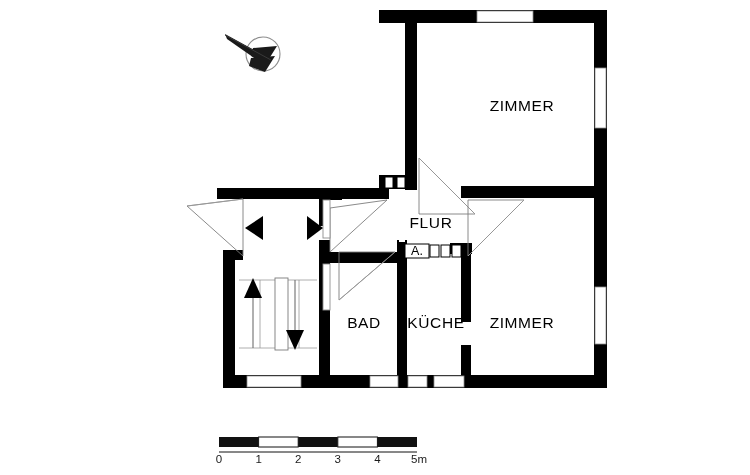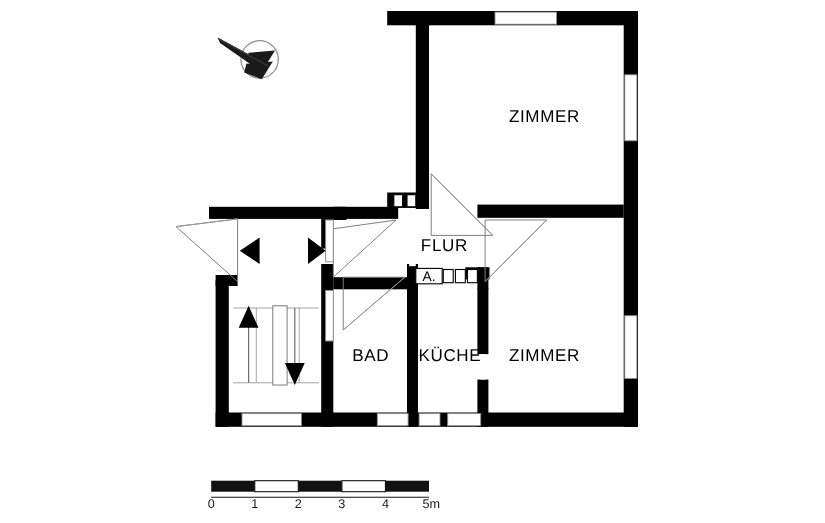--- a/index.html
+++ b/index.html
@@ -11,20 +11,21 @@
     width: 750px;
     height: 475px;
     font-family: "Liberation Sans", sans-serif;
     overflow: hidden;
   }
   #plan-root {
     position: relative;
     width: 600px;
     height: 475px;
     background: #ffffff;
+    margin-left: 27px;
   }
   svg#floorplan {
     position: absolute;
     left: 0;
     top: 0;
     width: 750px;
     height: 475px;
     display: block;
   }
   .wall        { fill: #000000; }

